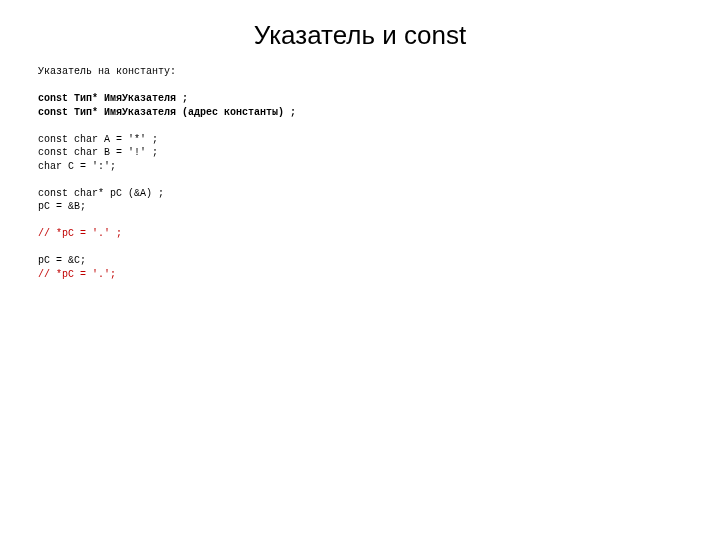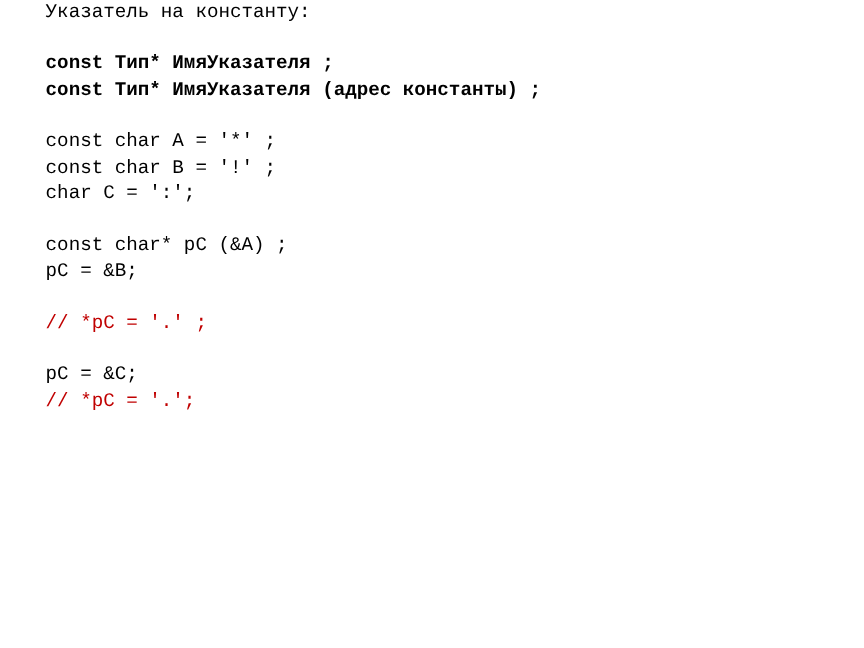--- a/index.html
+++ b/index.html
@@ -22,36 +22,37 @@
     font-size: 26px;
     padding-top: 20px;
     padding-bottom: 14px;
     font-family: Arial, Helvetica, sans-serif;
     color: #000;
   }
   .content {
     padding-left: 38px;
     padding-right: 38px;
     font-family: "Courier New", Courier, monospace;
-    font-size: 16px;
+    font-size: 10px;
     line-height: 1.35;
     white-space: pre;
     color: #000;
   }
   .content .bold {
     font-weight: bold;
   }
   .content .red {
     color: #c00000;
   }
 </style>
 </head>
 <body>
 
 <div class="slide">
+  <div class="title">Указатель и const</div>
   <div class="content"><span>Указатель на константу:</span>
 <span></span>
 <span class="bold">const Тип* ИмяУказателя ;</span>
 <span class="bold">const Тип* ИмяУказателя (адрес константы) ;</span>
 <span></span>
 <span>const char A = '*' ;</span>
 <span>const char B = '!' ;</span>
 <span>char C = ':';</span>
 <span></span>
 <span>const char* pC (&amp;A) ;</span>

